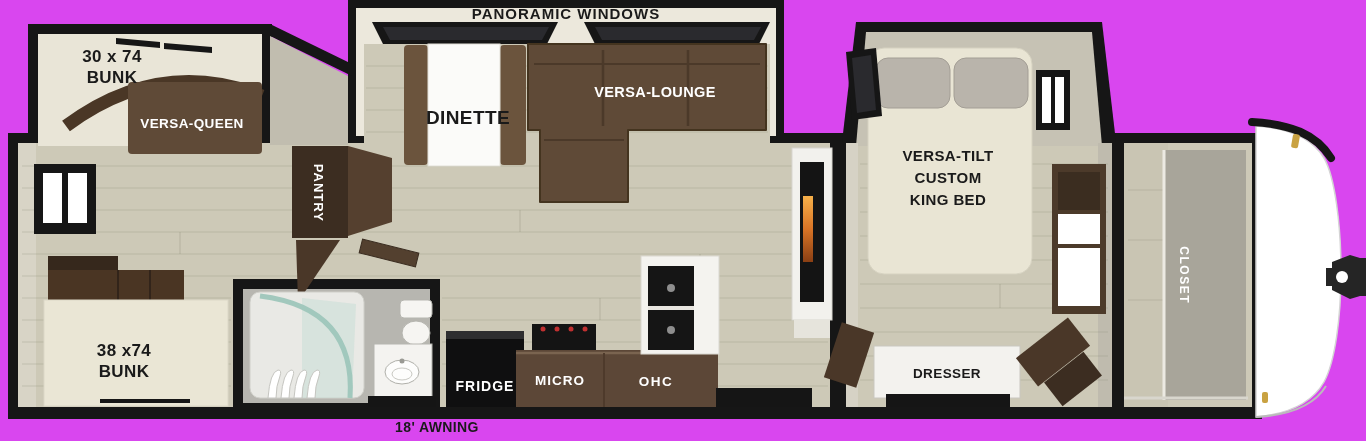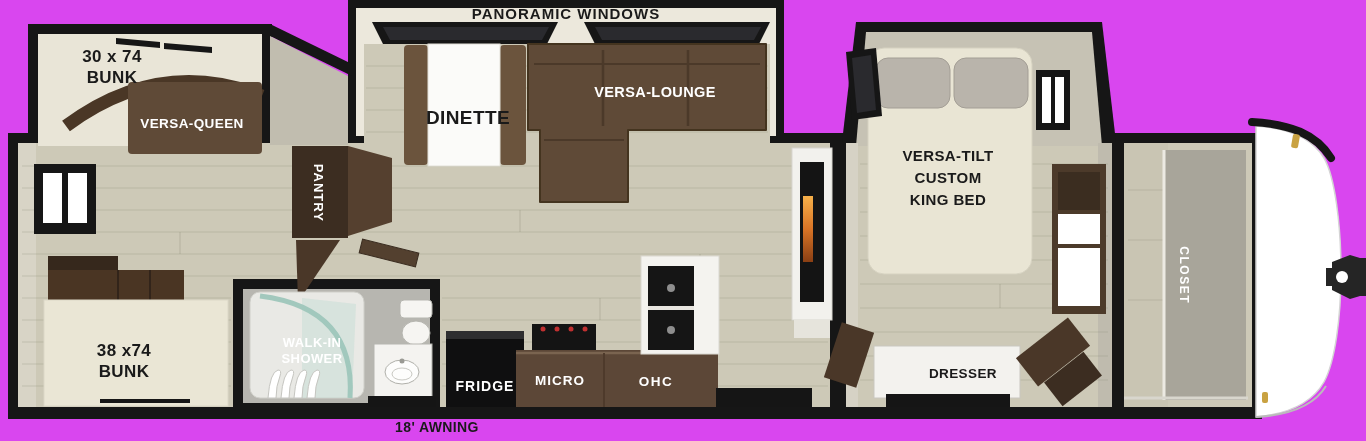--- a/index.html
+++ b/index.html
@@ -15,21 +15,21 @@
   .l-vqueen{left:126px;top:116px;width:132px;font-size:13.5px;}
   .l-pantry{left:273px;top:185px;width:90px;font-size:13px;letter-spacing:1px;}
   .l-dinette{left:418px;top:80px;width:100px;font-size:19px;margin-top:27px;}
   .l-vlounge{left:583px;top:84px;width:144px;font-size:14.5px;}
   .l-king{left:878px;top:145px;width:140px;font-size:15px;line-height:1.45;}
   .l-bunk-low{left:62px;top:340px;width:124px;font-size:17px;line-height:1.25;}
   .l-shower{left:262px;top:335px;width:100px;font-size:13px;line-height:1.25;}
   .l-fridge{left:445px;top:378px;width:80px;font-size:14px;letter-spacing:1px;}
   .l-micro{left:520px;top:373px;width:80px;font-size:13.5px;letter-spacing:1px;}
   .l-ohc{left:616px;top:374px;width:80px;font-size:13.5px;letter-spacing:1.5px;}
-  .l-dresser{left:897px;top:366px;width:100px;font-size:13.5px;text-align:right;}
+  .l-dresser{left:897px;top:366px;width:100px;font-size:13.5px;}
   .l-closet{left:1145px;top:268px;width:78px;font-size:12px;letter-spacing:1.5px;}
   .l-awning{left:337px;top:419px;width:200px;font-size:14px;}
 </style>
 </head>
 <body>
 
 <div id="stage">
 
 <svg id="plan-svg" width="1366" height="441" viewBox="0 0 1366 441">
   <defs>
@@ -245,24 +245,20 @@
   <span style="display:block">KING BED</span>
 </div>
 
 <div class="lbl w l-vlounge">VERSA-LOUNGE</div>
 
 <div class="lbl l-bunk-low">
   <span style="display:block">38 x74</span>
   <span style="display:block">BUNK</span>
 </div>
 
-<div class="lbl w l-shower">
-  <span style="display:block">WALK-IN</span>
-  <span style="display:block">SHOWER</span>
-</div>
 
 <div class="lbl w l-fridge">FRIDGE</div>
 <div class="lbl w l-micro">MICRO</div>
 <div class="lbl w l-ohc">OHC</div>
 
 <div class="lbl l-dresser">DRESSER</div>
 
 <div class="lbl w vert l-closet">CLOSET</div>
 
 <div class="lbl l-awning">18' AWNING</div>

